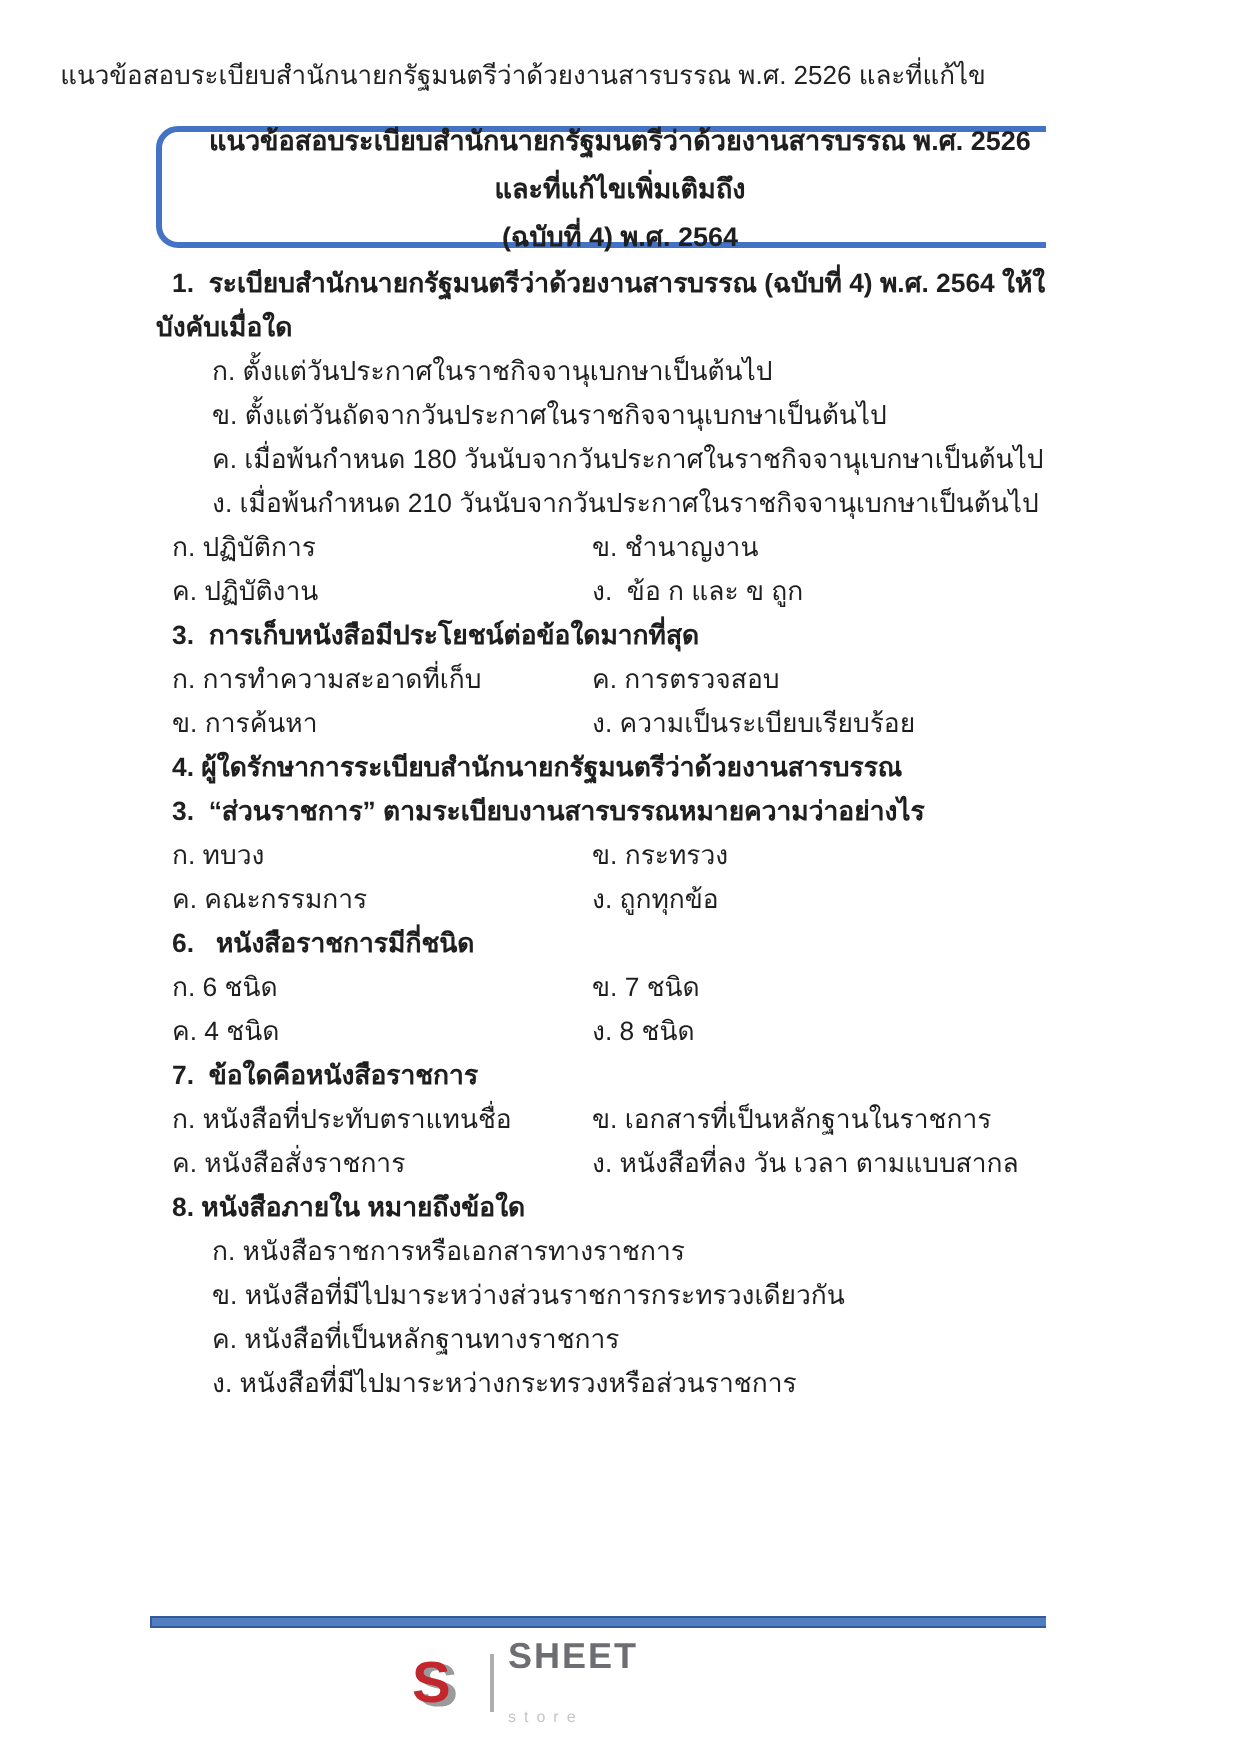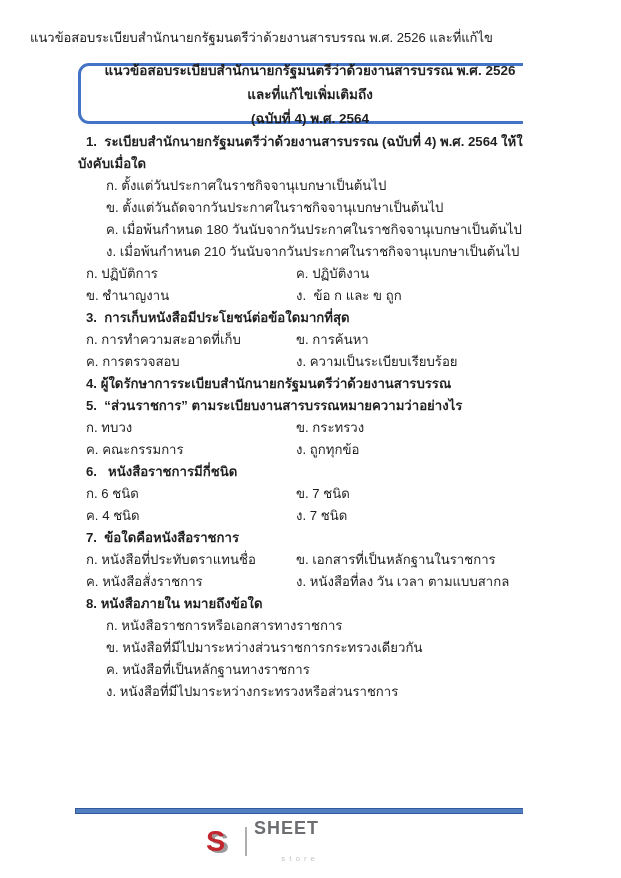--- a/index.html
+++ b/index.html
@@ -50,21 +50,21 @@
   .footer-bar{
     position:absolute;top:808px;left:75px;width:477px;height:6px;
     box-sizing:border-box;background:#4f7ec1;border:1px solid #35599a;
   }
   .footer-logo{
     position:absolute;top:819px;left:0;width:100%;
     display:flex;justify-content:center;align-items:center;gap:7px;
   }
   .s-mark{width:34px;height:38px;display:block;}
   .logo-divider{width:2px;height:29px;background:#aeaeb0;}
-  .logo-text{display:flex;flex-direction:column;align-items:flex-end;}
+  .logo-text{display:flex;flex-direction:column;align-items:flex-start;}
   .brand{font-size:18px;font-weight:bold;color:#6d6e71;letter-spacing:1px;line-height:18px;}
   .brand-sub{font-size:8px;color:#c6c6c8;letter-spacing:4px;line-height:9px;margin-top:17px;}
 </style>
 </head>
 <body>
 
 <div class="page">
 
   <div class="running-head">แนวข้อสอบระเบียบสำนักนายกรัฐมนตรีว่าด้วยงานสารบรรณ พ.ศ. 2526 และที่แก้ไข</div>
 
@@ -83,53 +83,53 @@
         <div class="choices-list">
           <div class="choice">ก. ตั้งแต่วันประกาศในราชกิจจานุเบกษาเป็นต้นไป</div>
           <div class="choice">ข. ตั้งแต่วันถัดจากวันประกาศในราชกิจจานุเบกษาเป็นต้นไป</div>
           <div class="choice">ค. เมื่อพ้นกำหนด 180 วันนับจากวันประกาศในราชกิจจานุเบกษาเป็นต้นไป</div>
           <div class="choice">ง. เมื่อพ้นกำหนด 210 วันนับจากวันประกาศในราชกิจจานุเบกษาเป็นต้นไป</div>
         </div>
       </div>
       <div class="q-block">
         <div class="choices-grid">
           <div class="choice">ก. ปฏิบัติการ</div>
+          <div class="choice">ข. ชำนาญงาน</div>
           <div class="choice">ค. ปฏิบัติงาน</div>
-          <div class="choice">ข. ชำนาญงาน</div>
           <div class="choice">ง.  ข้อ ก และ ข ถูก</div>
         </div>
       </div>
       <div class="q-block">
         <div class="q-heading">3.  การเก็บหนังสือมีประโยชน์ต่อข้อใดมากที่สุด</div>
         <div class="choices-grid">
           <div class="choice">ก. การทำความสะอาดที่เก็บ</div>
+          <div class="choice">ค. การตรวจสอบ</div>
           <div class="choice">ข. การค้นหา</div>
-          <div class="choice">ค. การตรวจสอบ</div>
           <div class="choice">ง. ความเป็นระเบียบเรียบร้อย</div>
         </div>
       </div>
       <div class="q-block">
         <div class="q-heading">4. ผู้ใดรักษาการระเบียบสำนักนายกรัฐมนตรีว่าด้วยงานสารบรรณ</div>
       </div>
       <div class="q-block">
-        <div class="q-heading">5.  “ส่วนราชการ” ตามระเบียบงานสารบรรณหมายความว่าอย่างไร</div>
+        <div class="q-heading">3.  “ส่วนราชการ” ตามระเบียบงานสารบรรณหมายความว่าอย่างไร</div>
         <div class="choices-grid">
           <div class="choice">ก. ทบวง</div>
           <div class="choice">ข. กระทรวง</div>
           <div class="choice">ค. คณะกรรมการ</div>
           <div class="choice">ง. ถูกทุกข้อ</div>
         </div>
       </div>
       <div class="q-block">
         <div class="q-heading">6.   หนังสือราชการมีกี่ชนิด</div>
         <div class="choices-grid">
           <div class="choice">ก. 6 ชนิด</div>
           <div class="choice">ข. 7 ชนิด</div>
           <div class="choice">ค. 4 ชนิด</div>
-          <div class="choice">ง. 7 ชนิด</div>
+          <div class="choice">ง. 8 ชนิด</div>
         </div>
       </div>
       <div class="q-block">
         <div class="q-heading">7.  ข้อใดคือหนังสือราชการ</div>
         <div class="choices-grid">
           <div class="choice">ก. หนังสือที่ประทับตราแทนชื่อ</div>
           <div class="choice">ข. เอกสารที่เป็นหลักฐานในราชการ</div>
           <div class="choice">ค. หนังสือสั่งราชการ</div>
           <div class="choice">ง. หนังสือที่ลง วัน เวลา ตามแบบสากล</div>
         </div>

